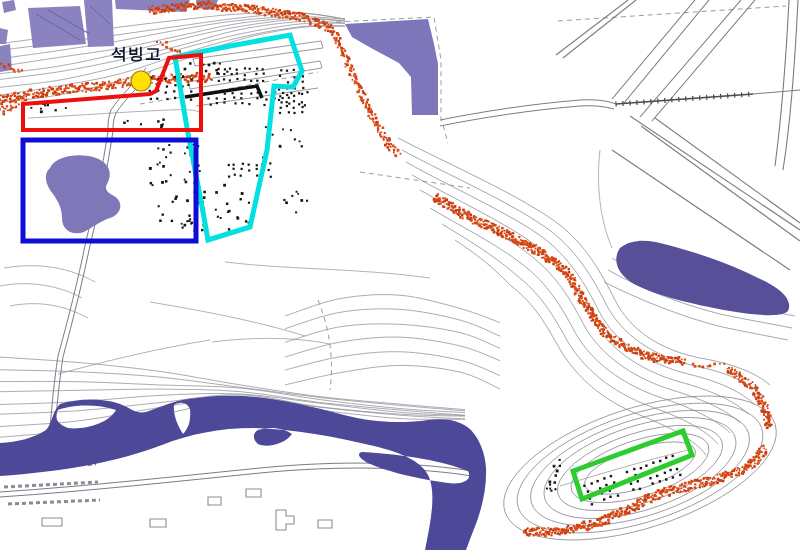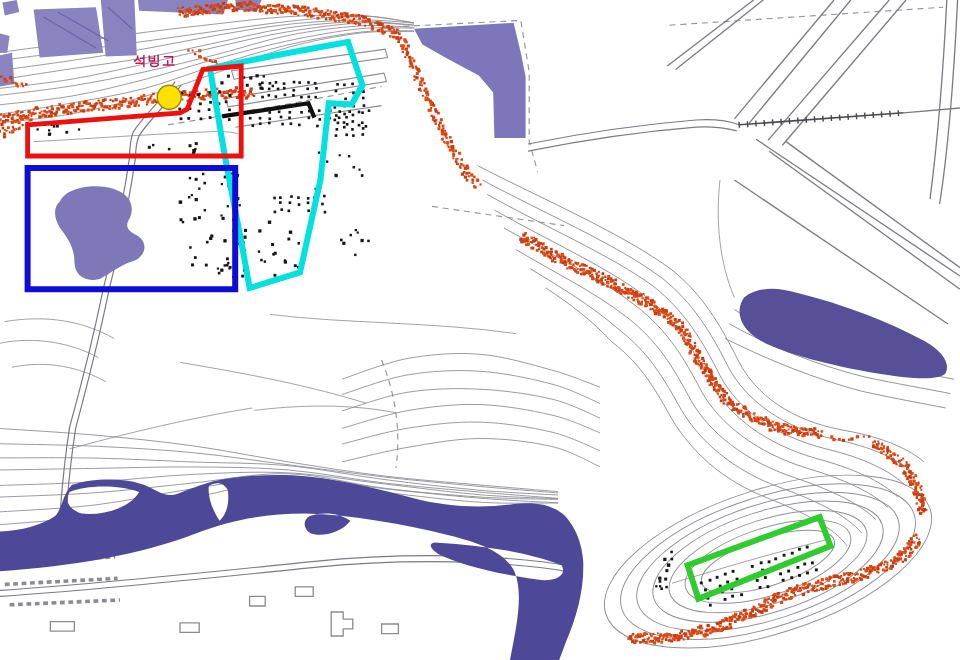--- a/index.html
+++ b/index.html
@@ -1,19 +1,19 @@
 <!DOCTYPE html>
 <html><head>
 <meta charset="utf-8">
 <style>
   html,body{margin:0;padding:0;background:#ffffff;font-family:"Liberation Sans",sans-serif;}
   .stage{position:relative;width:800px;height:550px;background:#ffffff;overflow:hidden;}
   .stage svg{position:absolute;left:0;top:0;}
-  .maplabel{position:absolute;left:111px;top:46px;font-size:11px;font-weight:bold;
-            color:#be185d;letter-spacing:1px;line-height:1;user-select:none;}
+  .maplabel{position:absolute;left:111px;top:46px;font-size:16px;font-weight:bold;
+            color:#0f172a;letter-spacing:1px;line-height:1;user-select:none;}
 </style>
 </head>
 <body>
 
 <div class="stage">
   <svg id="mapsvg" width="800" height="550" viewBox="0 0 800 550">
       <g>
         <path d="M0,43.62694048928097 C10,42.287459799476586 40,38.3580670094428 60,35.59005635045469 C80,32.82204569146658 100,29.62769538288315 120,27.01887653535232 C140,24.41005768782149 160,22.12932952322687 180,19.937143265269697 C200,17.744957007312525 220,15.030118480014304 240,13.865758987609297 C260,12.70139949520429 282.5,12.101748422253877 300,12.950986310839653 C317.5,13.800224199425429 337.5,17.959486317743238 345,18.961186319123954" fill="none" stroke="#8f8f99" stroke-width="0.75"></path>
         <path d="M0,50.37997574452311 C10,49.083027832442895 40,45.24359150137752 60,42.59828827204183 C80,39.95298504270613 100,37.282633033736296 120,34.508156368508935 C140,31.73367970328157 160,28.722615857919056 180,25.951428280677646 C200,23.180240703436237 220,20.008038664391886 240,17.88103090506047 C260,15.754023145729056 282.5,12.988316181736687 300,13.189381724689156 C317.5,13.390447267641624 337.5,18.104417089760926 345,19.087424162775278" fill="none" stroke="#8f8f99" stroke-width="0.75"></path>
         <path d="M0,58.67667946545407 C10,57.290461368625984 40,53.339878421432026 60,50.35937088448554 C80,47.37886334753906 100,44.268236759118736 120,40.79363424377516 C140,37.31903172843158 160,32.93027472604687 180,29.511755792424083 C200,26.093236858801294 220,22.427175778895617 240,20.282520642038435 C260,18.137865505181253 282.5,16.818835505129147 300,16.643824971280992 C317.5,16.468814437432837 337.5,18.80101869433808 345,19.232457438949496" fill="none" stroke="#8f8f99" stroke-width="0.75"></path>

